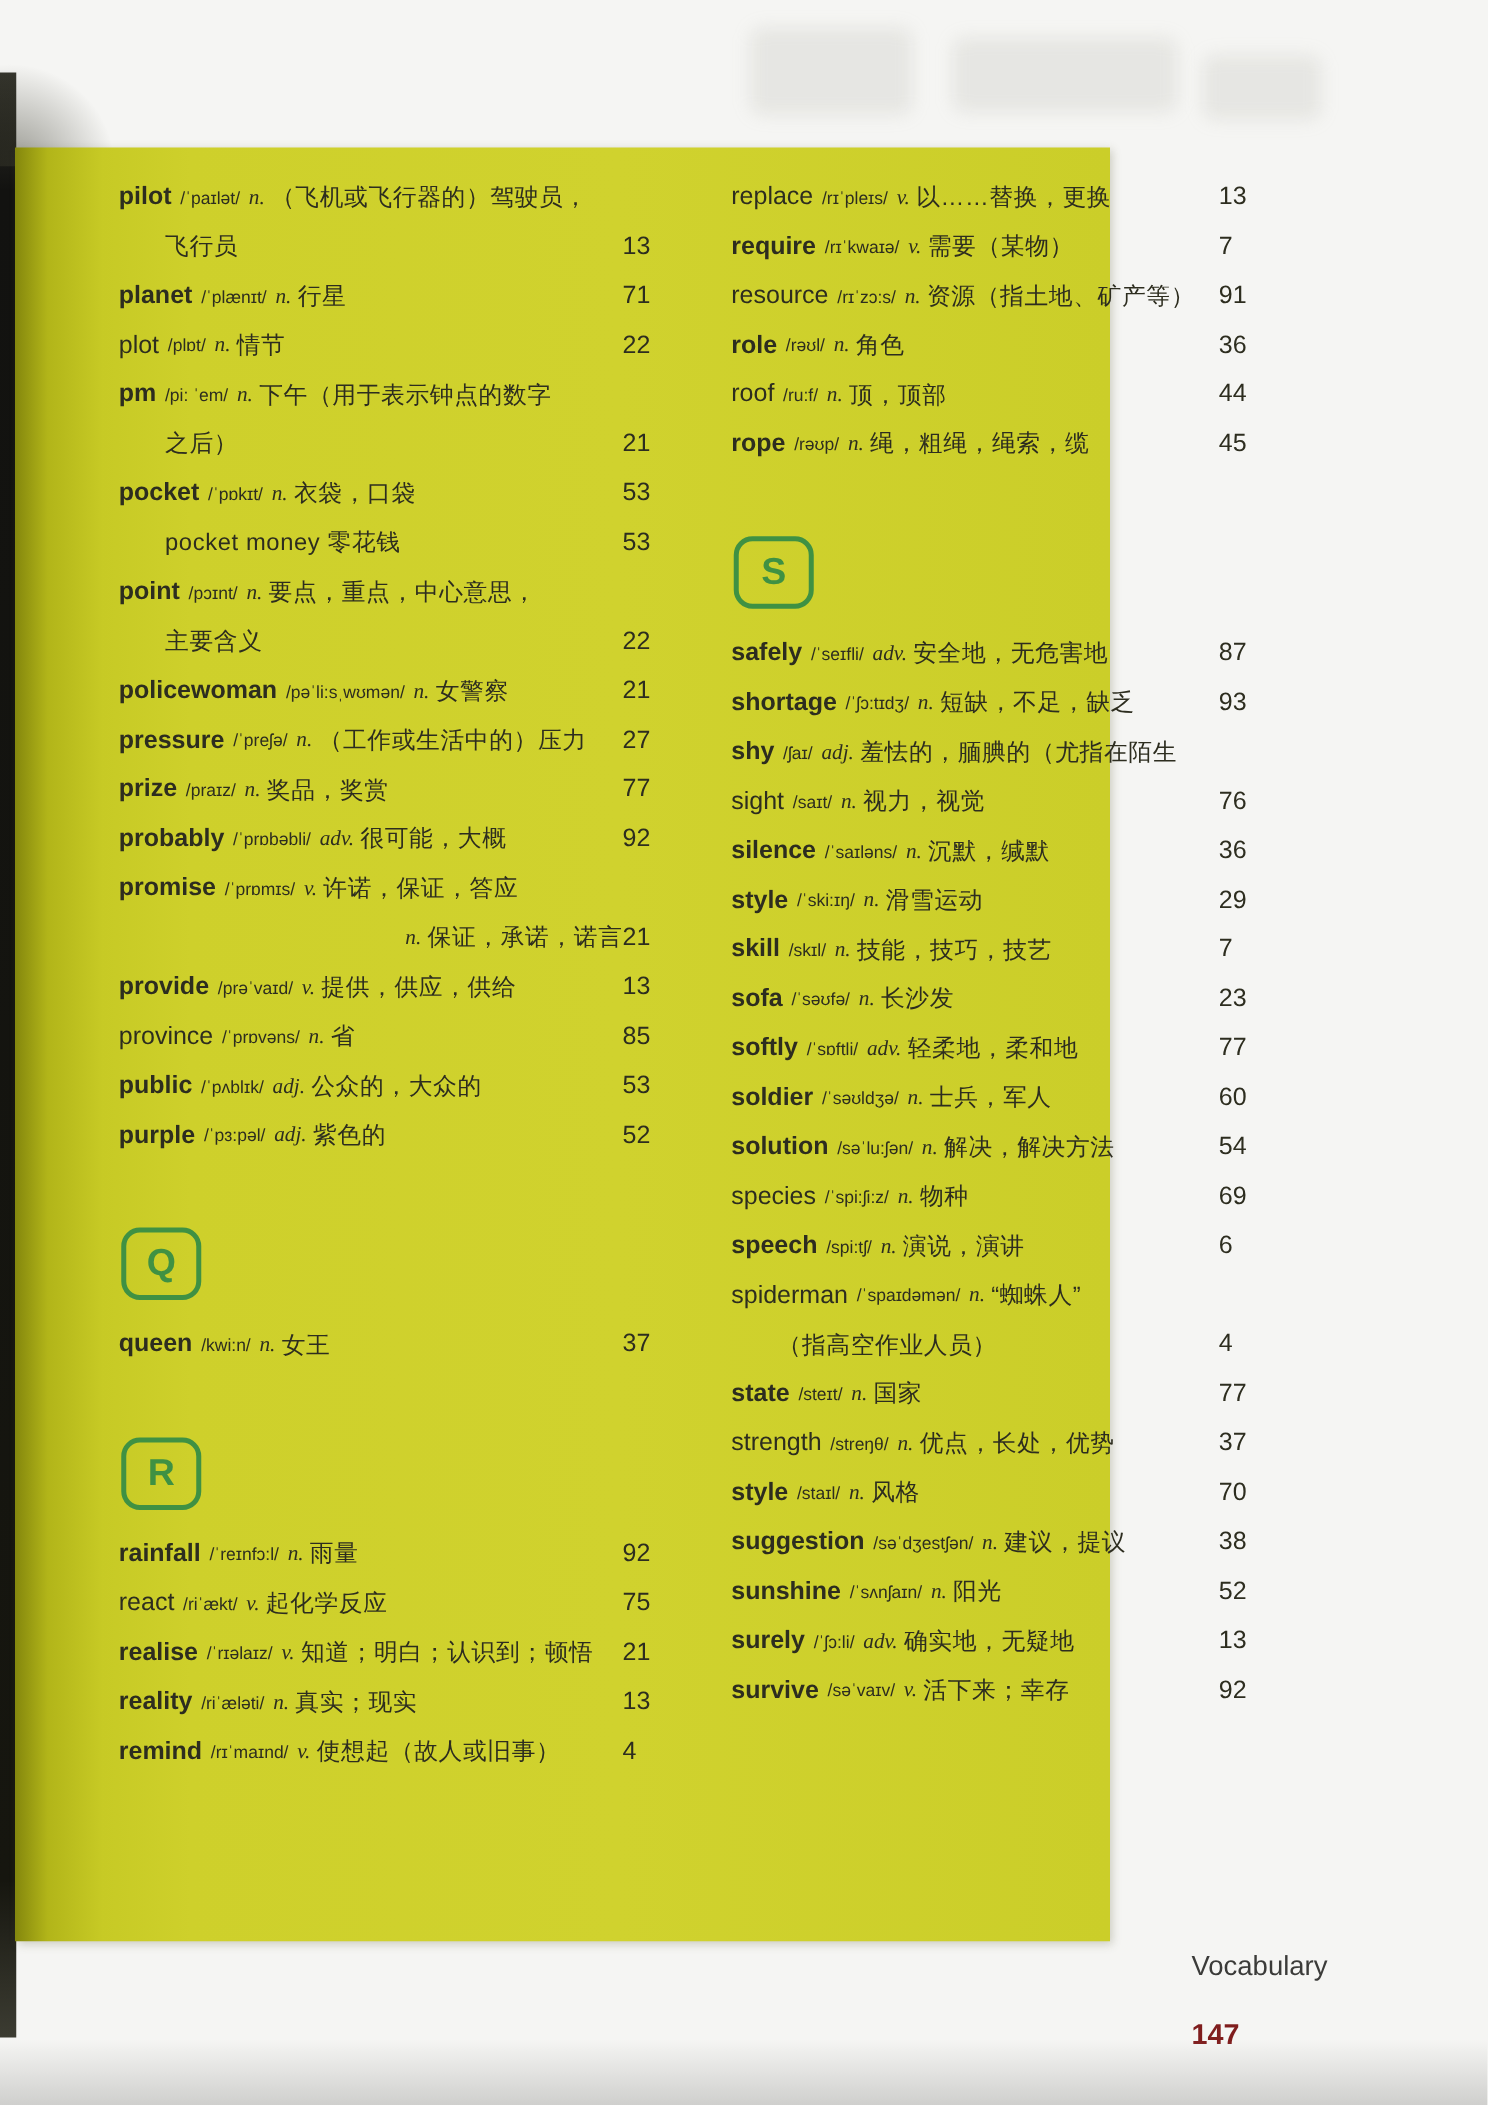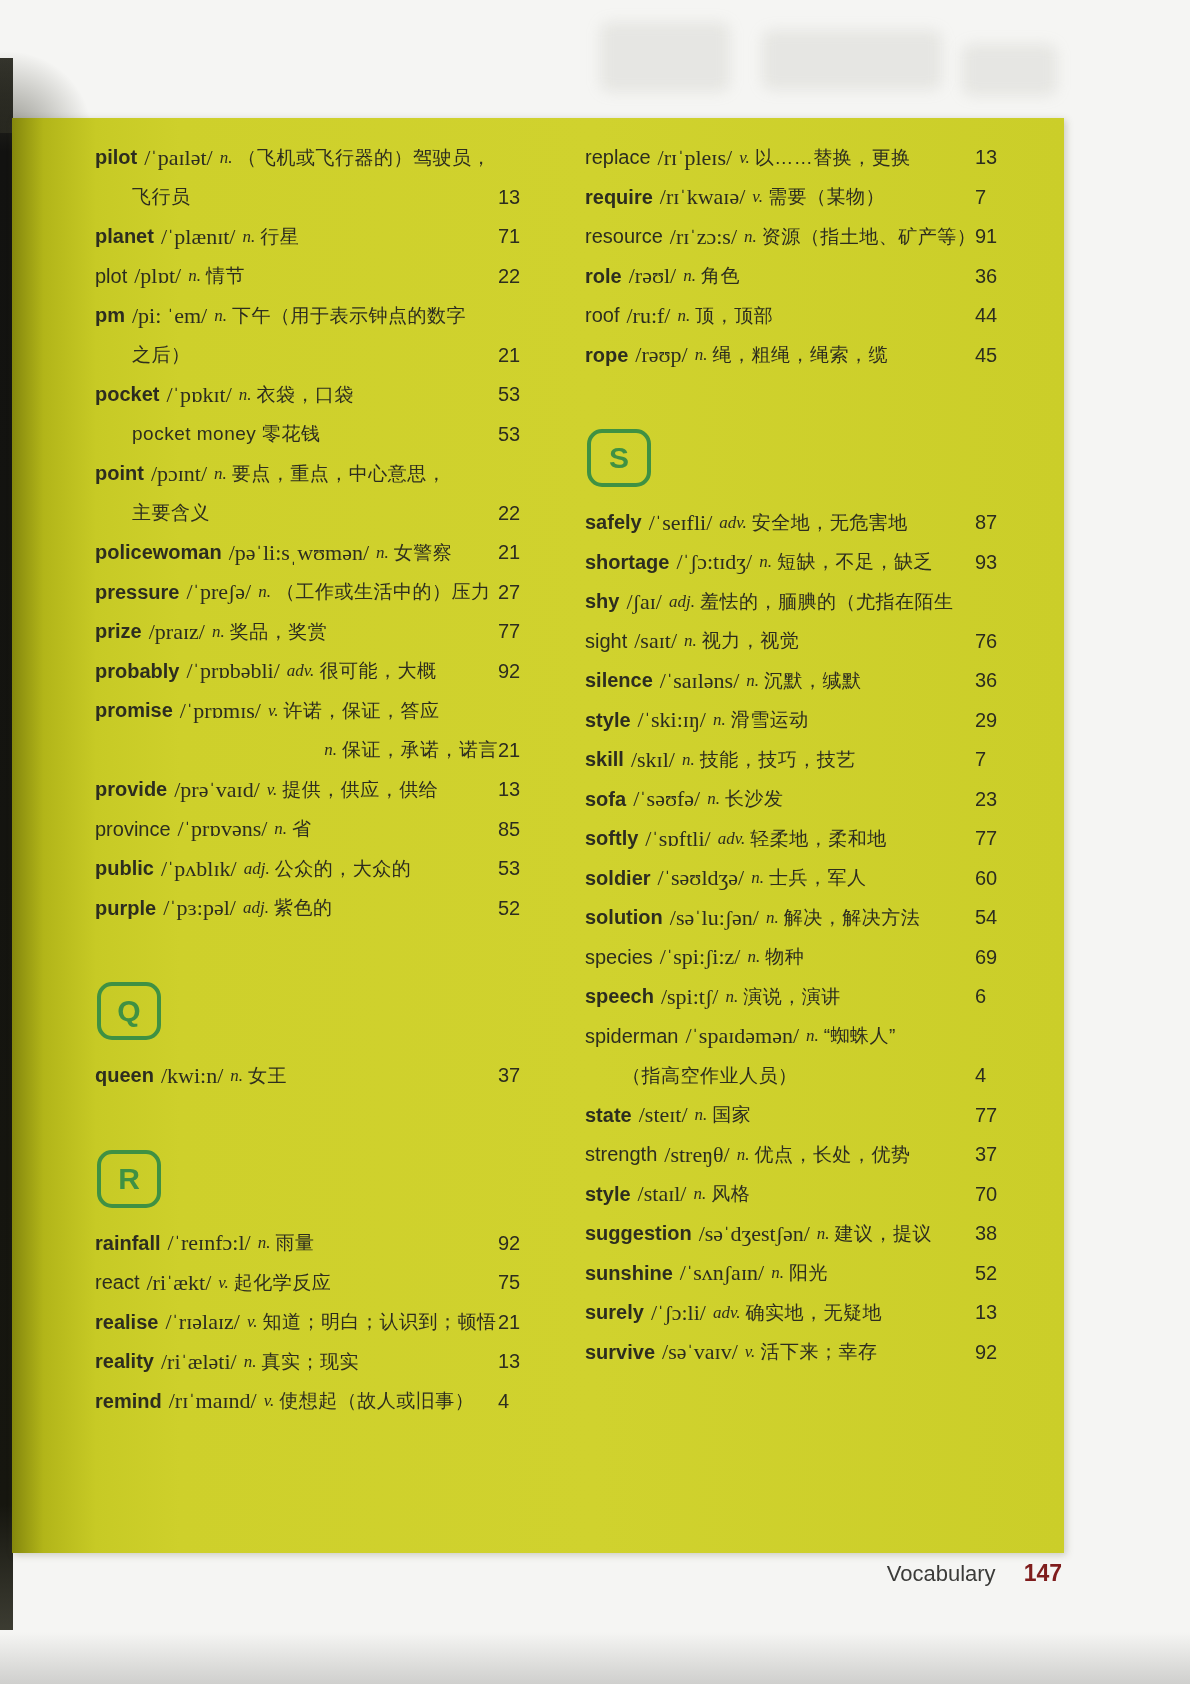--- a/index.html
+++ b/index.html
@@ -14,44 +14,44 @@
   .curl-shade{position:absolute;left:0;top:48px;width:95px;height:85px;
     background:radial-gradient(ellipse at 8% 100%,rgba(55,55,42,.5),rgba(55,55,42,0) 68%);}
   .bleed{position:absolute;background:rgba(158,158,150,.17);border-radius:10px;filter:blur(7px);}
   .bleed-1{left:600px;top:22px;width:130px;height:70px;}
   .bleed-2{left:762px;top:30px;width:180px;height:60px;}
   .bleed-3{left:962px;top:44px;width:95px;height:52px;}
   .bottom-shade{position:absolute;left:0;top:1632px;width:100%;height:52px;
     background:linear-gradient(180deg,rgba(188,188,186,0),rgba(182,182,180,.6));}
 
   
-  .page{position:absolute;left:12px;top:118px;width:1052px;height:1435px;
+  .page{position:absolute;left:12px;top:118px;width:876px;height:1435px;
     background:linear-gradient(90deg,#84870d 0%,#b2b519 3%,#c7ca25 8%,#ced02b 16%,#d0d22e 55%,#cbce29 100%);
     box-shadow:2px 2px 7px rgba(80,80,40,.25);}
 
   .col{position:absolute;top:20px;color:#2d2d1f;}
   .col-left{left:83px;width:437px;}
   .col-right{left:573px;width:424px;}
 
   .line{display:flex;align-items:center;height:39.5px;white-space:nowrap;}
   .w{font-weight:bold;font-size:20px;margin-right:7px;}
   .w.reg{font-weight:normal;}
-  .ph{font-family:Liberation Serif, serif;font-size:22px;margin-right:7px;}
+  .ph{font-family:Liberation Sans, sans-serif;font-size:14px;margin-right:7px;}
   .pos{font-style:italic;font-size:17px;margin-right:5px;font-family:"Liberation Serif",serif;}
   .def{font-size:19px;letter-spacing:.5px;min-width:0;}
   .sp{flex:1 1 0;min-width:0;}
   .num{font-size:20px;min-width:34px;flex-shrink:0;}
   .cont-text{font-size:19px;letter-spacing:.5px;}
   .cont-indent .cont-text{padding-left:37px;}
 
   .badge{width:56px;height:50px;border:4px solid #3f9143;border-radius:15px;
     display:flex;align-items:center;justify-content:center;margin:54px 0 16px 2px;}
   .badge span{color:#3f9143;font-weight:bold;font-size:30px;line-height:1;}
 
-  .footer{position:absolute;top:1560px;right:128px;display:flex;align-items:baseline;gap:28px;}
+  .footer{position:absolute;top:1560px;right:128px;display:flex;align-items:baseline;gap:28px;flex-direction:column;}
   .footer-label{font-size:22px;color:#3b3b39;}
   .footer-page{font-size:23px;font-weight:bold;color:#7f1d1d;}
 </style>
 </head>
 <body>
 
 <div class="binding"></div>
 <div class="curl-shade"></div>
 <div class="bleed bleed-1"></div>
 <div class="bleed bleed-2"></div>

